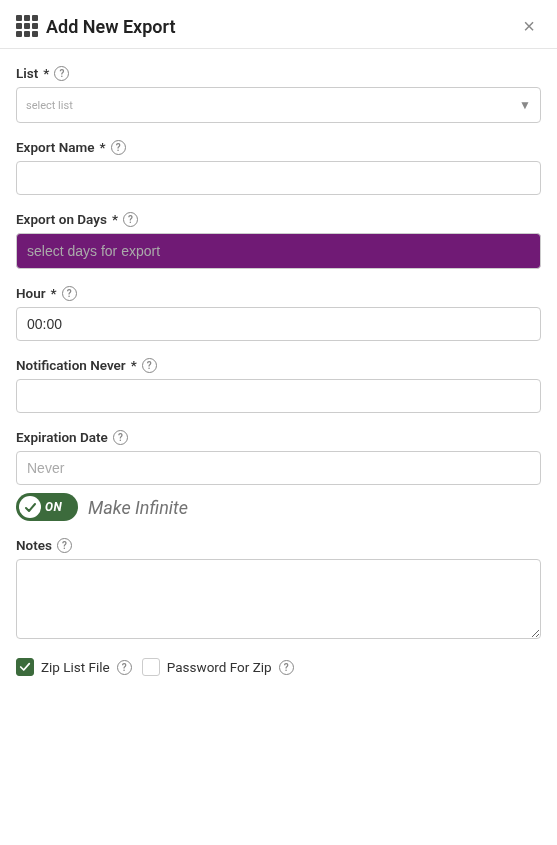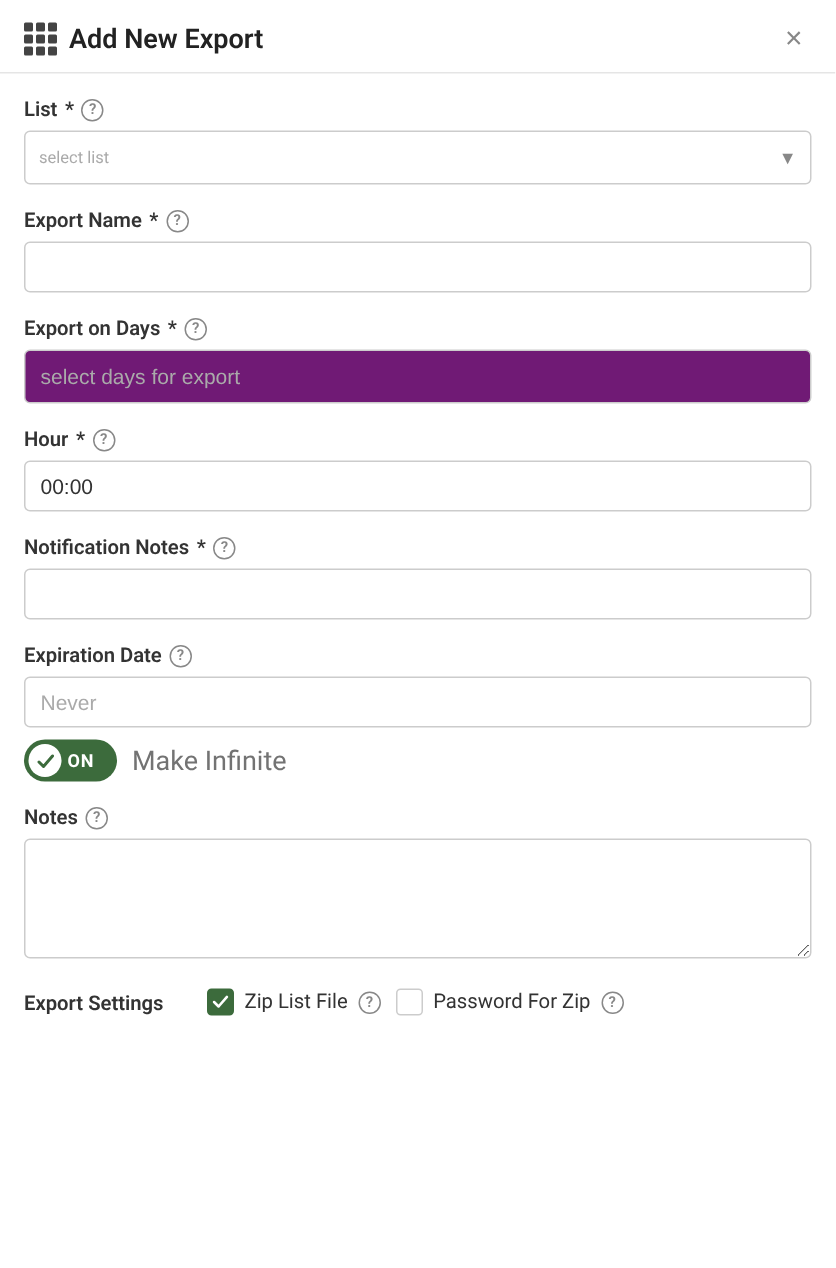--- a/index.html
+++ b/index.html
@@ -132,20 +132,21 @@
       resize: vertical;
     }
     .expiration-group {
       margin-bottom: 8px;
     }
     .toggle-row {
       display: flex;
       align-items: center;
       gap: 10px;
       margin-bottom: 16px;
+      font-style: italic;
     }
     .toggle-switch {
       display: inline-flex;
       align-items: center;
       background: #3c6b3c;
       border-radius: 20px;
       padding: 3px 6px 3px 3px;
       cursor: pointer;
       gap: 4px;
       min-width: 62px;
@@ -283,21 +284,21 @@
     <div class="form-label">
       <span>Hour</span>
       <span class="required">*</span>
       <span class="help-icon">?</span>
     </div>
     <input type="text" class="form-control" value="00:00" style="">
   </div>
 
   <div class="form-group">
     <div class="form-label">
-      <span>Notification Notes</span>
+      <span>Notification Never</span>
       <span class="required">*</span>
       <span class="help-icon">?</span>
     </div>
     <input type="text" class="form-control" style="">
   </div>
 
   <div class="form-group expiration-group">
     <div class="form-label">
       <span>Expiration Date</span>
       <span class="help-icon">?</span>
@@ -319,21 +320,20 @@
 
   <div class="form-group">
     <div class="form-label">
       <span>Notes</span>
       <span class="help-icon">?</span>
     </div>
     <textarea class="form-control" style=""></textarea>
   </div>
 
   <div class="export-settings-section">
-    <div class="export-settings-title">Export Settings</div>
     <div class="settings-checkboxes">
 
       <div class="checkbox-item">
         <div class="checkbox-styled checked">
           <svg viewBox="0 0 14 14" width="12" height="12">
             <polyline points="2,7 5.5,10.5 12,3" fill="none" stroke="#fff" stroke-width="2" stroke-linecap="round" stroke-linejoin="round"></polyline>
           </svg>
         </div>
         <span class="checkbox-item-label">Zip List File</span>
         <span class="help-icon">?</span>

